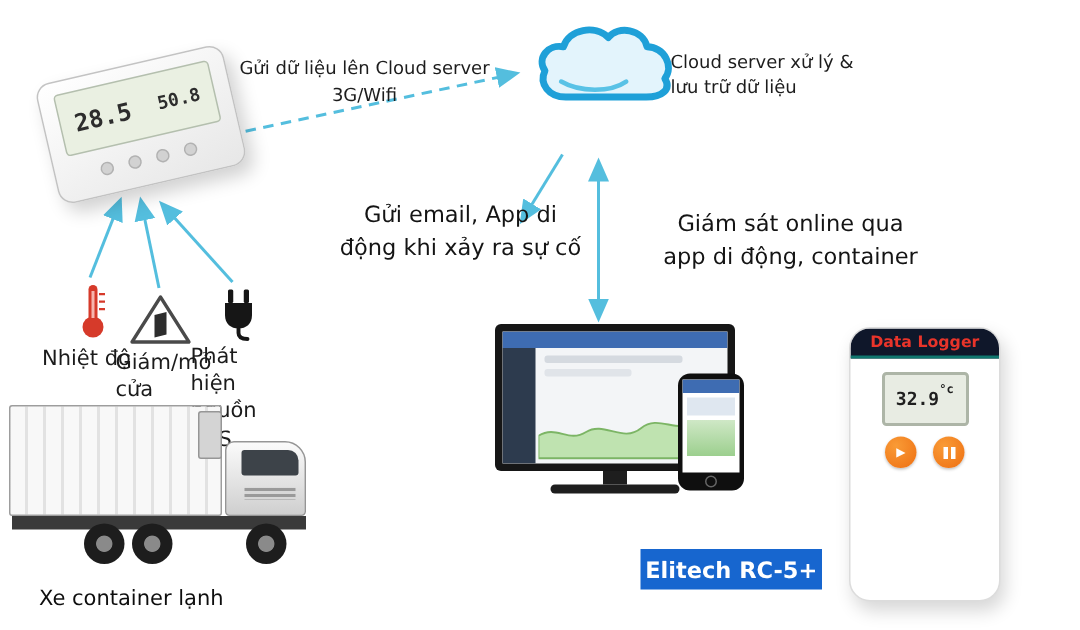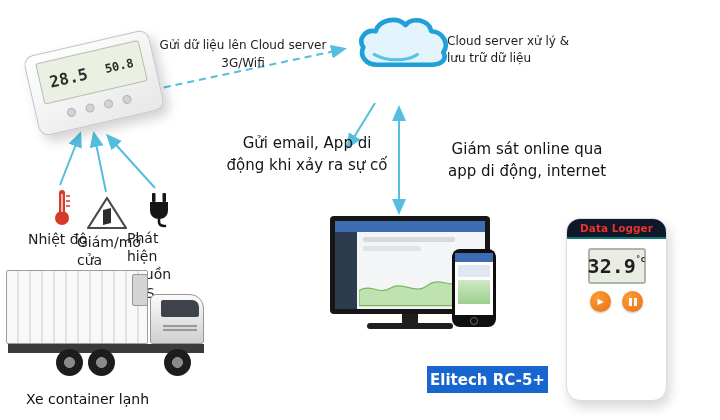--- a/index.html
+++ b/index.html
@@ -82,21 +82,21 @@
   
   .logger{left:566px;top:218px;width:101px;height:183px;background:#fff;border:1px solid #dcdcdc;
     border-radius:14px;box-shadow:3px 6px 12px rgba(0,0,0,.16);overflow:hidden;z-index:4}
   .lg-cap{height:20px;display:flex;align-items:center;justify-content:center;font-size:10.5px;
     font-weight:bold;color:#e8342a;border-bottom:2px solid #0f766e;background:#0f172a}
   .lg-band{height:36px;background:linear-gradient(180deg,#f78c1e,#ee6f12);
     border-radius:0 0 44px 44px / 0 0 16px 16px;display:flex;align-items:center;justify-content:center;
     color:#fff;font-weight:bold;font-style:italic;font-size:12.5px}
   .lg-lcd{width:58px;height:36px;margin:9px auto 7px;background:#e8ece3;border:2px solid #adb5a7;border-radius:3px;
     display:flex;align-items:center;justify-content:center;font-family:"DejaVu Sans Mono",monospace;font-weight:bold;color:#1f1f1f}
-  .lg-reading{font-size:20px}
+  .lg-reading{font-size:12px}
   .lg-unit{font-size:8px;align-self:flex-start;margin-top:5px}
   .lg-buttons{display:flex;justify-content:center;gap:11px}
   .lg-btn{width:21px;height:21px;border-radius:50%;background:radial-gradient(circle at 35% 30%,#f99b36,#ee6f12);
     display:flex;align-items:center;justify-content:center;color:#fff;font-size:8px;box-shadow:0 1px 2px rgba(0,0,0,.25)}
   .pause-bars{display:flex;gap:2px}
   .pause-bars i{width:3px;height:8px;background:#fff;display:block}
   .lg-foot{position:absolute;left:0;right:0;bottom:0;height:30px;background:linear-gradient(180deg,#f78c1e,#e96a0f);
     border-radius:48px 4px 0 0 / 20px 4px 0 0;display:flex;align-items:center;justify-content:center;
     color:#fff;font-weight:bold;font-style:italic;font-size:12.5px}
 </style>
@@ -127,21 +127,21 @@
     <div class="recorder-buttons">
         <i></i>
         <i></i>
         <i></i>
         <i></i>
       </div>
   </div>
 
   <div class="abs upload-label">Gửi dữ liệu lên Cloud server 3G/Wifi</div>
   <div class="abs alert-label">Gửi email, App di động khi xảy ra sự cố</div>
-  <div class="abs monitor-label">Giám sát online qua app di động, internet</div>
+  <div class="abs monitor-label">Giám sát online qua app di động, container</div>
 
   <div class="abs cloud-wrap">
     <svg width="106" height="66" viewBox="0 0 100 64">
       <path d="M77 55 H25 C14 55 7.5 46.5 11.5 38 C6 30 13.5 20.5 23.5 22.5 C27 11 44 8 52.5 16.5 C58.5 8.5 75 11 77.5 22.5 C89 23 95 35 89 43 C93.5 50 87 55 77 55 Z" fill="#e3f4fc" stroke="#1fa0d8" stroke-width="4.5" stroke-linejoin="round"></path>
       <path d="M22 45 C34 52 54 52 64 45" fill="none" stroke="#59c2e6" stroke-width="3" stroke-linecap="round"></path>
     </svg>
   </div>
   <div class="abs cloud-desc">Cloud server xử lý &amp; lưu trữ dữ liệu</div>
 
   <svg class="abs temp-icon" width="22" height="38" viewBox="0 0 22 38">

